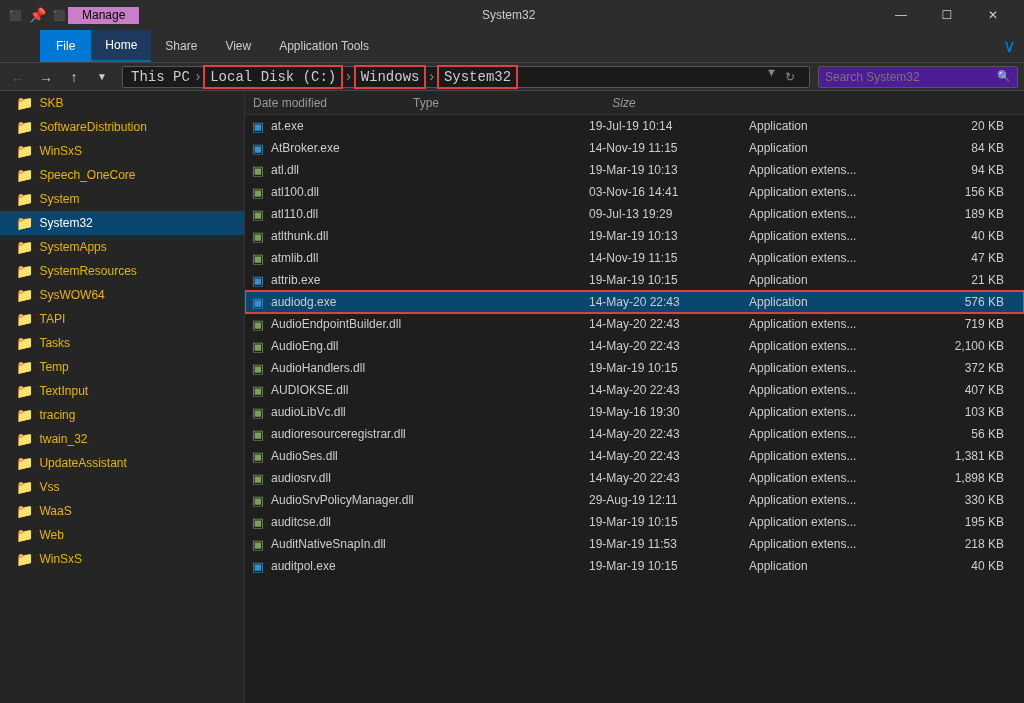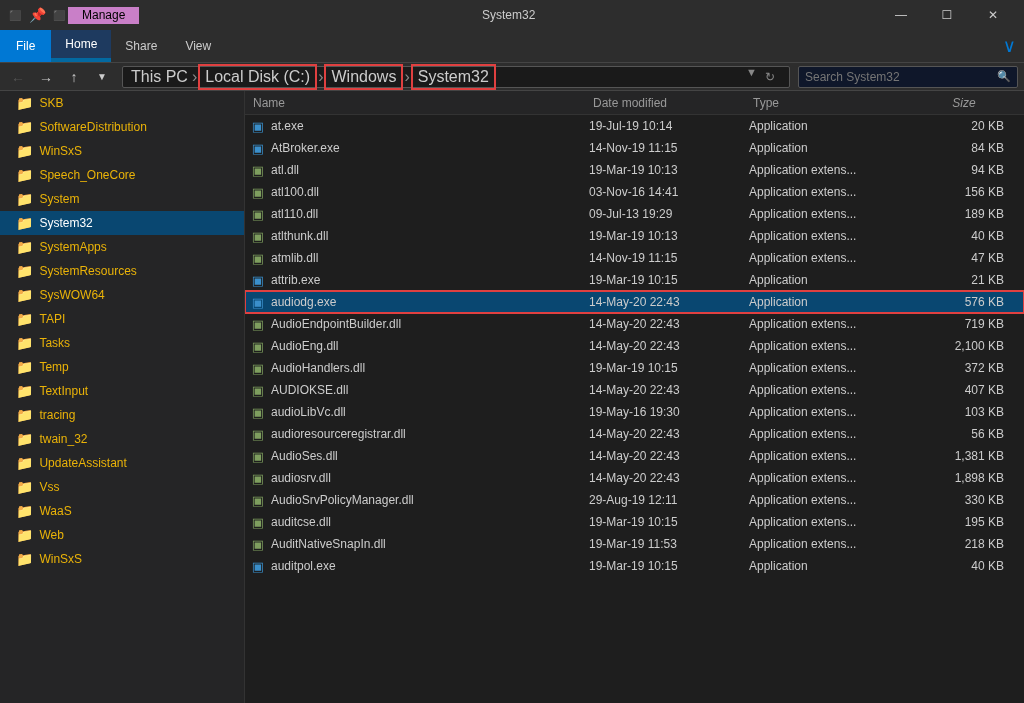--- a/index.html
+++ b/index.html
@@ -10,36 +10,36 @@
     .title-bar-icons { display: flex; gap: 6px; align-items: center; }
     .tb-icon { width: 16px; height: 16px; display: flex; align-items: center; justify-content: center; font-size: 10px; color: #ccc; }
     .tb-pin { color: #f0c040; font-size: 14px; }
     .title-bar-title { flex: 1; text-align: center; font-size: 12px; color: #ccc; }
     .title-bar-controls { display: flex; gap: 0; margin-left: auto; }
     .tb-ctrl { width: 46px; height: 30px; display: flex; align-items: center; justify-content: center; font-size: 12px; color: #ccc; cursor: pointer; }
     .tb-manage { background: #c97fc8; color: #000; padding: 2px 14px; font-size: 12px; border-radius: 0; height: 17px; display: flex; align-items: center; }
 
     
     .ribbon { background: #2d2d2d; border-bottom: 1px solid #444; }
-    .ribbon-tabs { display: flex; align-items: center; height: 32px; }
+    .ribbon-tabs { display: flex; align-items: center; height: 32px; padding-left: 40px; }
     .ribbon-tab { padding: 0 14px; height: 32px; display: flex; align-items: center; font-size: 12px; color: #ccc; cursor: pointer; }
-    .ribbon-tab.active { background: #1e3a5f; color: #fff; border-bottom: 4px solid #0369a1; }
+    .ribbon-tab.active { background: #1e3a5f; color: #fff; border-bottom: 2px solid #0369a1; }
     .ribbon-tab.file-tab { background: #0078d4; color: #fff; padding: 0 16px; }
 
     
     .toolbar { background: #2d2d2d; height: 28px; display: flex; align-items: center; padding: 0 6px; gap: 4px; border-bottom: 1px solid #444; }
     .toolbar-btn { width: 24px; height: 22px; display: flex; align-items: center; justify-content: center; color: #ccc; cursor: pointer; border-radius: 2px; font-size: 14px; }
     .toolbar-btn.disabled { color: #555; cursor: default; }
     .address-bar { flex: 1; height: 22px; background: #1a1a1a; border: 1px solid #555; display: flex; align-items: center; padding: 0 8px; border-radius: 2px; margin: 0 4px; }
-    .breadcrumb { display: flex; align-items: center; gap: 4px; font-size: 16px; color: #ccc; }
+    .breadcrumb { display: flex; align-items: center; gap: 4px; font-size: 14px; color: #ccc; font-family: Liberation Mono, monospace; }
     .breadcrumb-sep { color: #888; }
     .breadcrumb-item { color: #ccc; cursor: pointer; }
     .breadcrumb-highlight { outline: 2px solid #e04040; outline-offset: 1px; padding: 1px 4px; }
     .refresh-btn { width: 22px; height: 22px; display: flex; align-items: center; justify-content: center; color: #888; font-size: 12px; cursor: pointer; }
-    .search-bar { width: 220px; height: 22px; background: #0f172a; border: 1px solid #555; display: flex; align-items: center; padding: 0 6px; border-radius: 2px; gap: 4px; }
+    .search-bar { width: 200px; height: 22px; background: #4c1d95; border: 1px solid #555; display: flex; align-items: center; padding: 0 6px; border-radius: 2px; gap: 4px; }
     .search-bar input { background: transparent; border: none; color: #ccc; font-size: 12px; outline: none; flex: 1; }
     .search-icon { color: #888; font-size: 11px; }
 
     
     .main { display: flex; height: calc(703px - 90px); }
 
     
     .sidebar { width: 245px; background: #252526; overflow-y: auto; border-right: 1px solid #333; }
     .sidebar-item { display: flex; align-items: center; padding: 3px 8px 3px 16px; cursor: pointer; gap: 6px; height: 24px; }
     .sidebar-item.active { background: #094771; color: #fff; }
@@ -91,20 +91,21 @@
     <div class="tb-ctrl close">✕</div>
   </div>
 </div>
 
 <div class="ribbon">
   <div class="ribbon-tabs">
     <div class="ribbon-tab file-tab">File</div>
     <div class="ribbon-tab active">Home</div>
     <div class="ribbon-tab">Share</div>
     <div class="ribbon-tab">View</div>
+    <div class="ribbon-tab">Application Tools</div>
     <div style="margin-left:auto; margin-right:8px; display:flex; align-items:center; color:#0078d4; font-size:18px; cursor:pointer;">∨</div>
   </div>
 </div>
 
 <div class="toolbar">
   <div class="toolbar-btn disabled">←</div>
   <div class="toolbar-btn">→</div>
   <div class="toolbar-btn">↑</div>
   <div class="toolbar-btn" style="font-size:10px;">▼</div>
 
@@ -211,21 +212,20 @@
     </div>
     <div class="sidebar-item">
       <span class="folder-icon folder-yellow">📁</span>
       <span class="sidebar-item-label">WinSxS</span>
     </div>
   </div>
 
   <div class="content">
 
     <div class="file-list-header">
-      <div style="width:340px;" class="col-header">Name</div>
       <div style="width:160px;" class="col-header">Date modified</div>
       <div style="width:175px;" class="col-header">Type</div>
       <div style="width:80px; text-align:center;font-style:italic;" class="col-header">Size</div>
     </div>
 
     <div class="file-list">
 
       <div class="file-row">
         <div class="col-name">
             <span class="file-icon exe-icon">▣</span>

